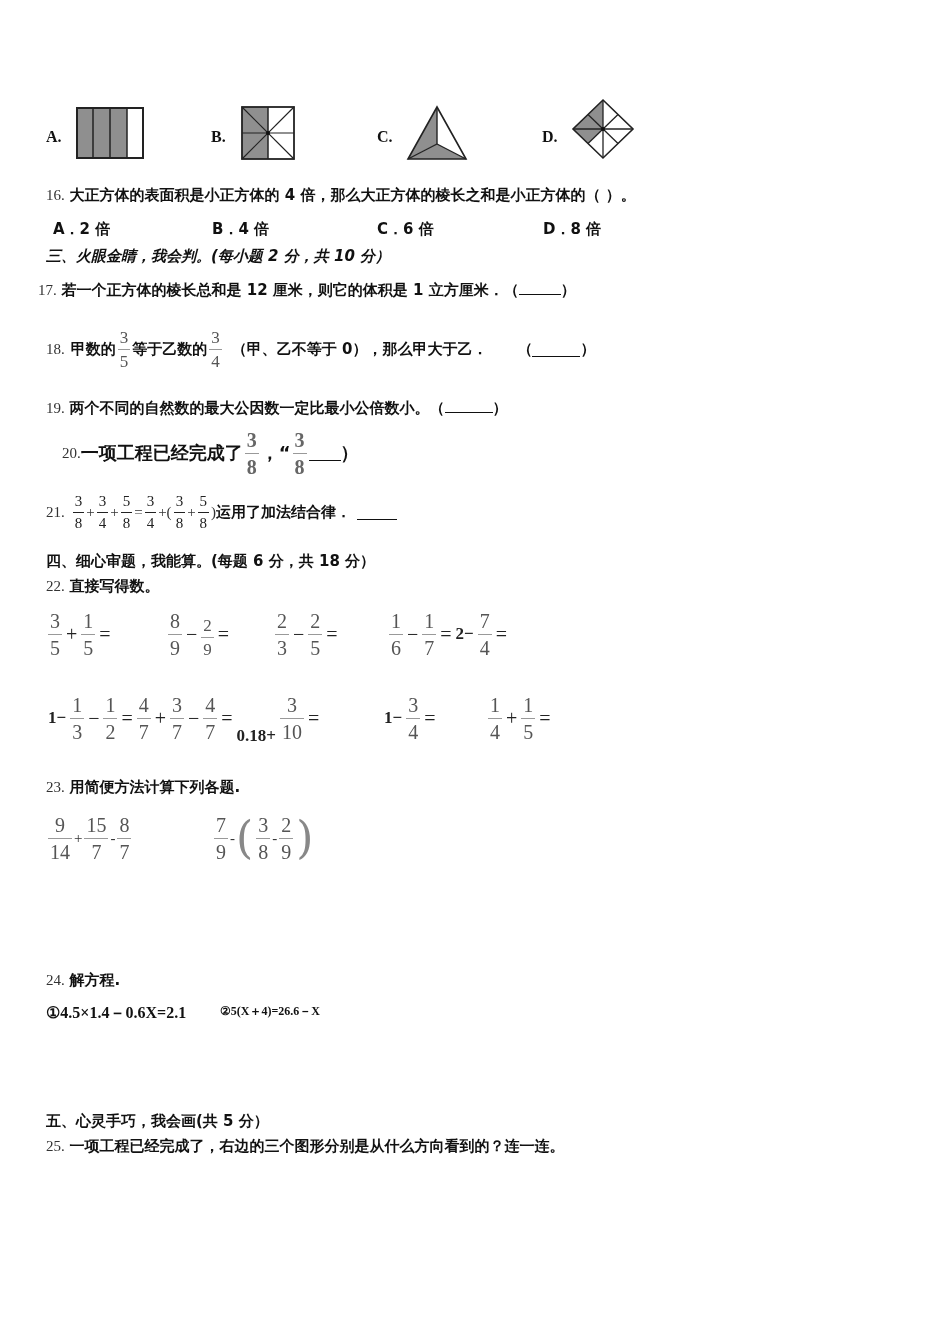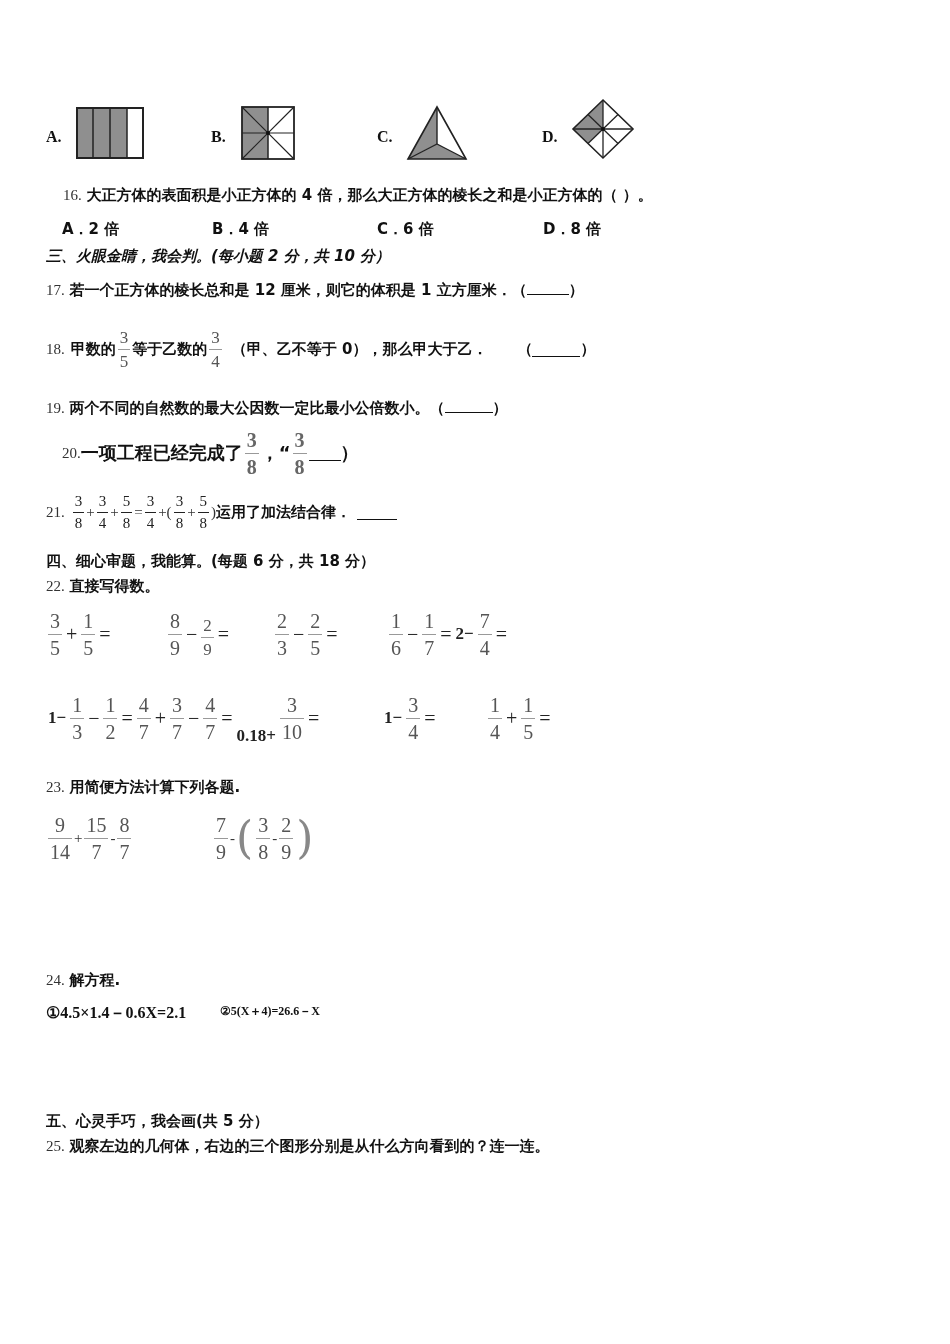--- a/index.html
+++ b/index.html
@@ -75,34 +75,34 @@
       <polygon points="32,2 62,31 32,60 2,31" fill="none" stroke="#222" stroke-width="1.6"></polygon>
       <line x1="32" y1="2" x2="32" y2="60" stroke="#222" stroke-width="1.3"></line>
       <line x1="2" y1="31" x2="62" y2="31" stroke="#222" stroke-width="1.3"></line>
       <line x1="17" y1="16.5" x2="47" y2="45.5" stroke="#222" stroke-width="1.3"></line>
       <line x1="47" y1="16.5" x2="17" y2="45.5" stroke="#222" stroke-width="1.3"></line>
       <circle cx="32" cy="31" r="2" fill="#111"></circle>
     </svg>
   </div>
 </div>
 
-<div class="abs" style="left:46px;top:186px;margin-left:17px;">
+<div class="abs" style="left:46px;top:186px;">
   <span class="num">16.</span>
   <span class="cn">大正方体的表面积是小正方体的 4 倍，那么大正方体的棱长之和是小正方体的（    ）。</span>
 </div>
 <div class="abs" style="left:46px;top:220px;width:900px;">
-  <span class="abs cn" style="left:16px;">A．2 倍</span>
+  <span class="abs cn" style="left:7px;">A．2 倍</span>
   <span class="abs cn" style="left:166px;">B．4 倍</span>
   <span class="abs cn" style="left:331px;">C．6 倍</span>
   <span class="abs cn" style="left:497px;">D．8 倍</span>
 </div>
 
 <div class="abs cn" style="left:46px;top:247px;font-style:italic;">三、火眼金睛，我会判。(每小题 2 分，共 10 分）</div>
 
-<div class="abs" style="left:46px;top:280px;">
+<div class="abs" style="left:38px;top:280px;">
   <span class="num">17.</span>
   <span class="cn">若一个正方体的棱长总和是 12 厘米，则它的体积是 1 立方厘米．（</span><span class="blank" style="width:42px;"></span><span class="cn">）</span>
 </div>
 
 <div class="abs row" style="left:46px;top:314px;height:70px;">
   <span class="num">18.</span>
   <span class="cn" style="margin-left:6px;">甲数的</span>
   <span class="frac mid">
       <span class="n">3</span>
       <span class="bar"></span>
@@ -373,14 +373,14 @@
   <span class="num">24.</span>
   <span class="cn">解方程.</span>
 </div>
 <div class="abs" style="left:46px;top:1003px;font-family:'Liberation Serif',serif;font-weight:bold;font-size:16px;">①4.5×1.4－0.6X=2.1</div>
 <div class="abs" style="left:220px;top:1003px;font-family:'Liberation Serif',serif;font-weight:bold;font-size:12px;">②5(X＋4)=26.6－X</div>
 
 <div class="abs cn" style="left:46px;top:1112px;">五、心灵手巧，我会画(共 5 分）</div>
 
 <div class="abs" style="left:46px;top:1137px;">
   <span class="num">25.</span>
-  <span class="cn">观察左边的几何体，右边的三个图形分别是从什么方向看到的？连一连。</span>
+  <span class="cn">一项工程已经完成了，右边的三个图形分别是从什么方向看到的？连一连。</span>
 </div>
 
 </body></html>

